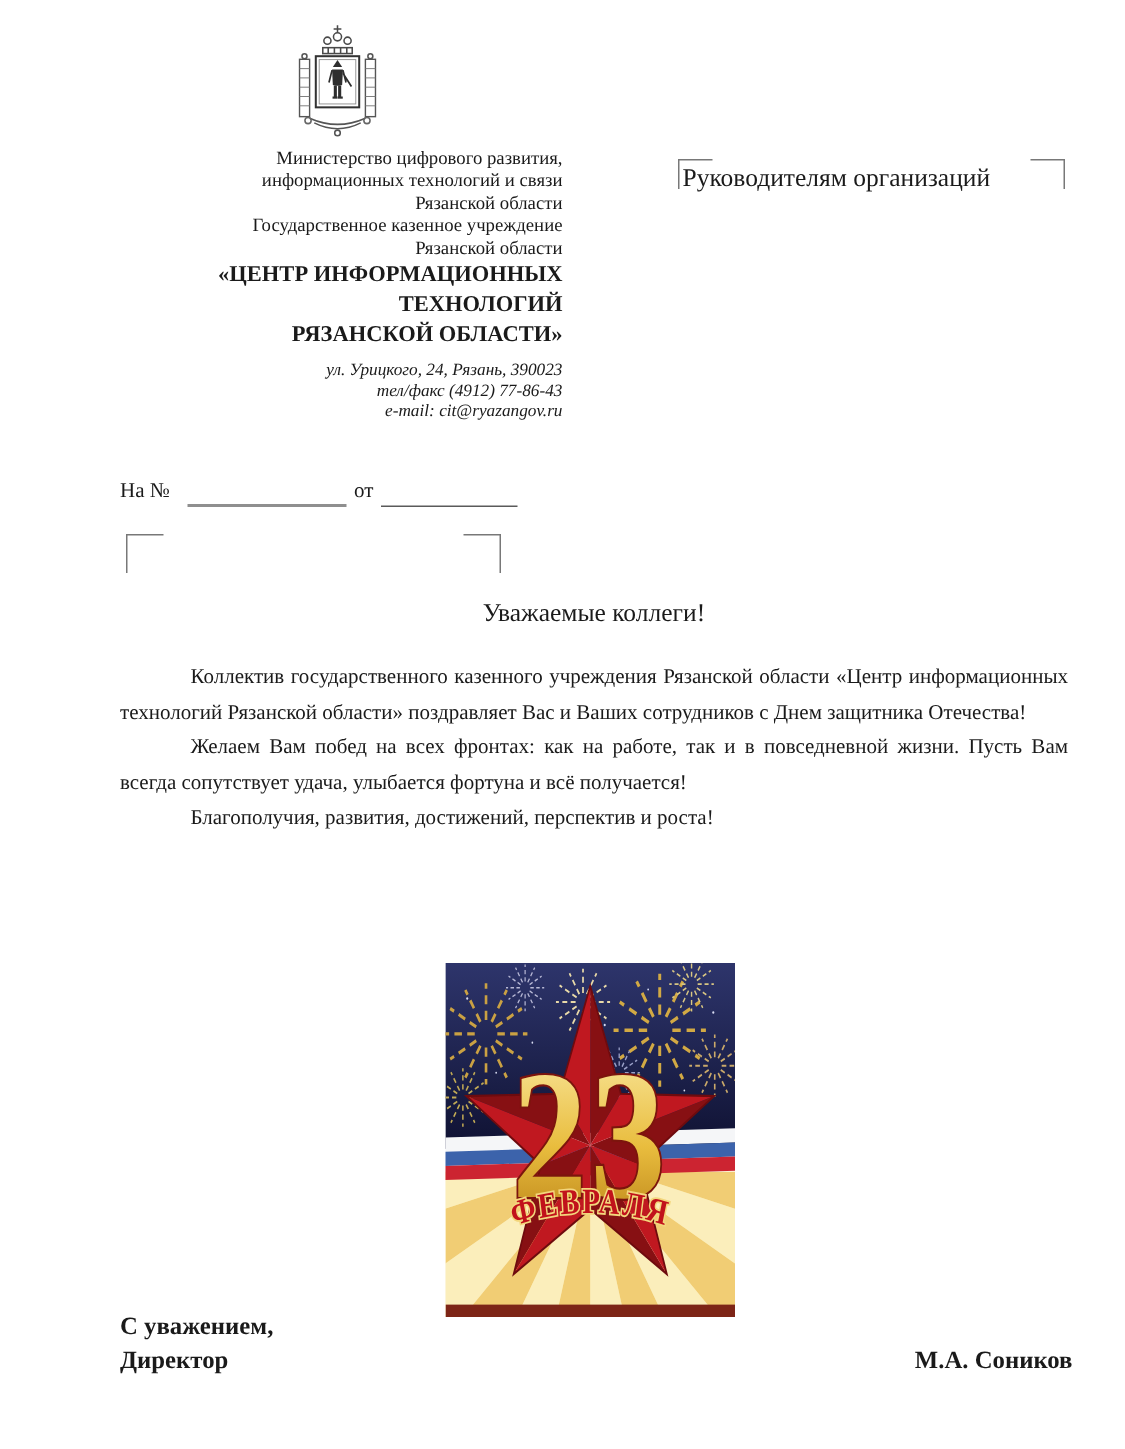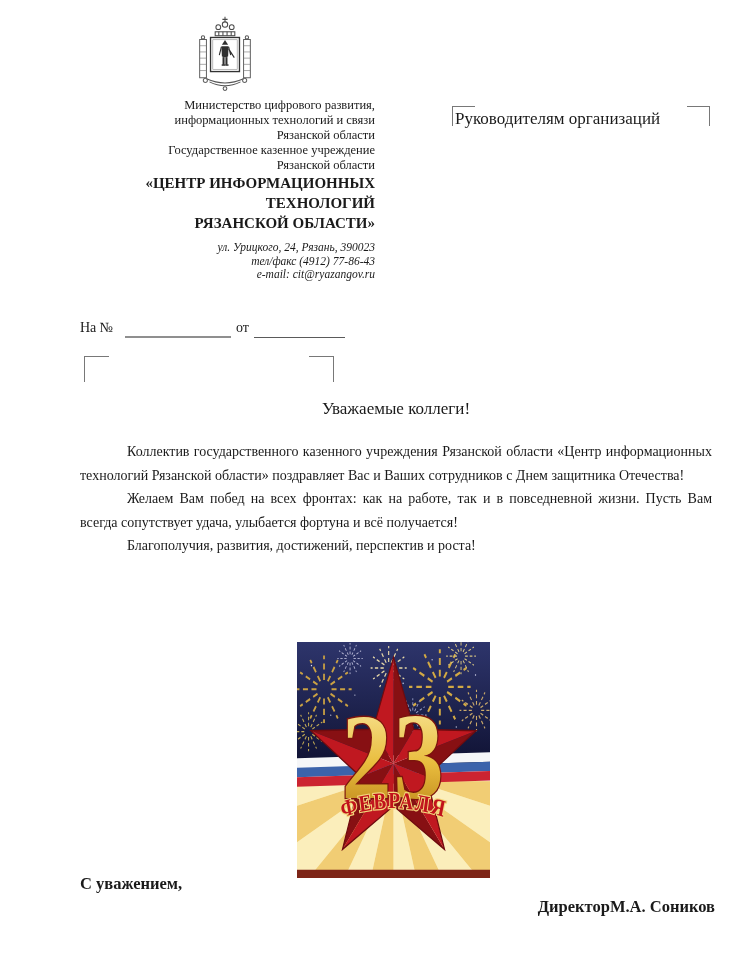--- a/index.html
+++ b/index.html
@@ -32,21 +32,21 @@
   .body-text{left:80px;top:399px;width:632px;}
   .salutation{text-align:center;font-size:17px;margin:0 0 21px 0;}
   .body-text p{margin:0;font-size:14px;line-height:23.5px;text-align:justify;text-indent:47px;}
 
   
   .card{left:297px;top:642px;width:193px;height:236px;text-decoration:underline;}
   .card svg{display:block;width:100%;height:100%;}
 
   
   .signature{left:80px;top:872px;width:635px;font-size:16.5px;line-height:23px;font-weight:bold;}
-  .sig-row{display:flex;justify-content:flex-end;}
+  .sig-row{display:flex;justify-content:space-between;}
 </style>
 </head>
 <body>
 
 <svg class="abs" style="left:194px;top:15px;" width="62" height="78" viewBox="0 0 60 74">
   <g stroke="#4a4a4a" fill="none" stroke-width="1">
     <path d="M30 1 V6 M27.5 3.5 H32.5"></path>
     <circle cx="23.5" cy="11" r="2.3"></circle>
       <circle cx="36.5" cy="11" r="2.3"></circle>
       <circle cx="30" cy="8.5" r="2.6"></circle>

